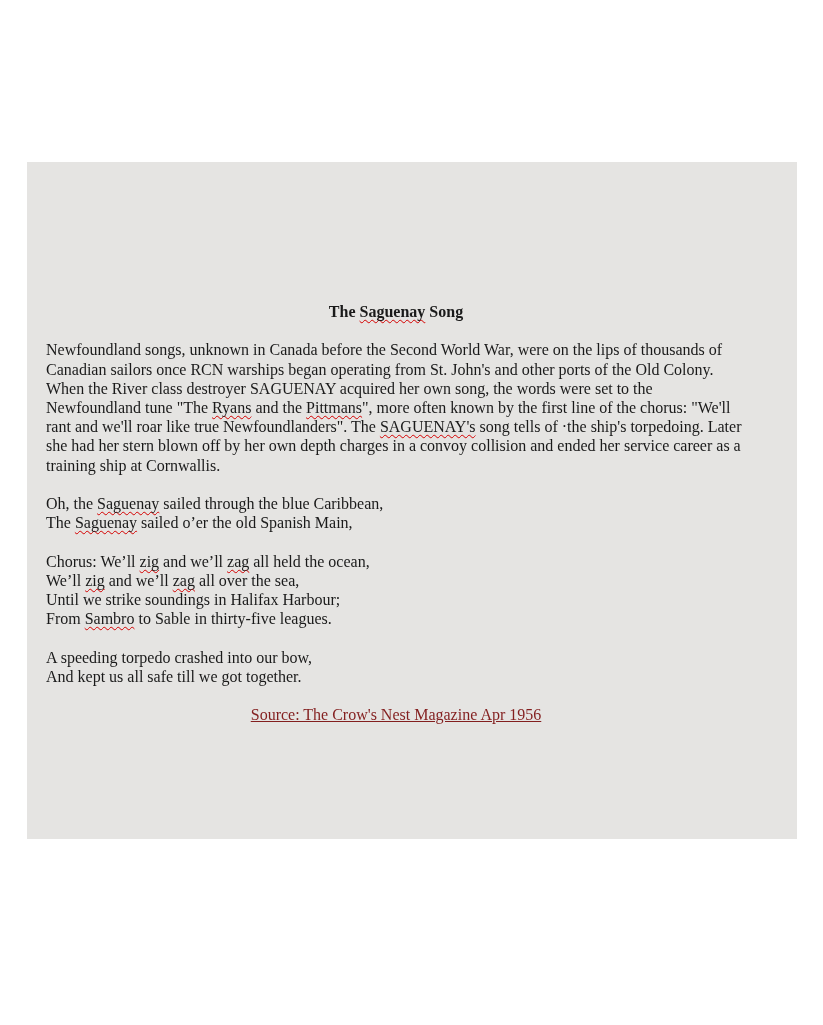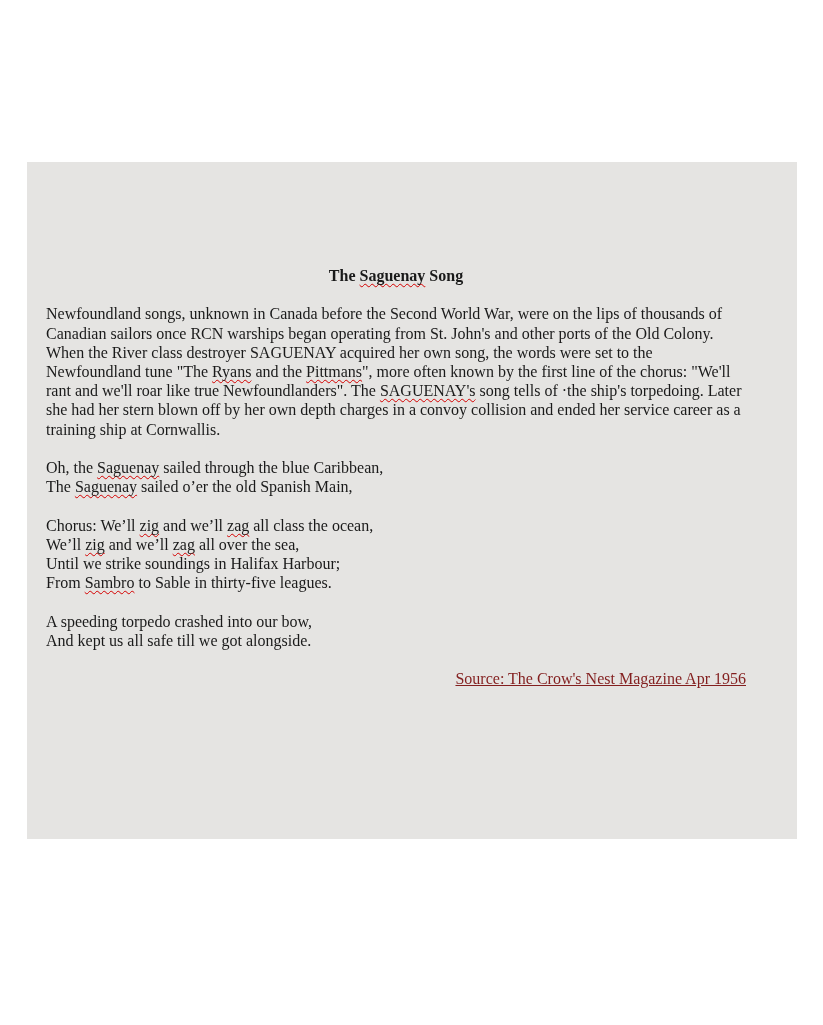--- a/index.html
+++ b/index.html
@@ -15,30 +15,31 @@
     width: 770px; height: 677px;
     background: var(--panel-bg, #e5e4e2);
     box-sizing: border-box;
     padding: 104px 51px 0 19px;
     color: var(--text, #1a1a1a);
   }
   .content {
     width: 700px;
     font-size: 16px;
     line-height: 19.2px;
+    margin-top: 36px;
   }
   .title {
     font-weight: bold;
     text-align: center;
     margin: 0 0 19.2px 0;
   }
   .intro { margin: 0 0 19.2px 0; }
   .stanza { text-align: left; margin: 0 0 19.2px 0; }
   .chorus { text-align: center; margin: 0 0 19.2px 0; }
-  .source-row { text-align: right; }
+  .source-row { text-align: center; }
   .source-row a {
     color: var(--link, #831f1f);
     text-decoration: underline;
     cursor: pointer;
   }
   .sp {
     text-decoration-line: underline;
     text-decoration-style: wavy;
     text-decoration-color: var(--squiggle, #d40000);
     text-decoration-thickness: 1px;
@@ -52,27 +53,27 @@
 <div class="panel">
   <div class="content">
     <div class="title"><span>The </span><span class="sp">Saguenay</span><span> Song</span></div>
     <p class="intro"><span>Newfoundland songs, unknown in Canada before the Second World War, were on the lips of thousands of Canadian sailors once RCN warships began operating from St. John's and other ports of the Old Colony. When the River class destroyer SAGUENAY acquired her own song, the words were set to the Newfoundland tune "The </span><span class="sp">Ryans</span><span> and the </span><span class="sp">Pittmans</span><span>", more often known by the first line of the chorus: "We'll rant and we'll roar like true Newfoundlanders". The </span><span class="sp">SAGUENAY's</span><span> song tells of ·the ship's torpedoing. Later she had her stern blown off by her own depth charges in a convoy collision and ended her service career as a training ship at Cornwallis.</span></p>
     <div id="verses">
         <div class="stanza">
           <div><span>Oh, the </span><span class="sp">Saguenay</span><span> sailed through the blue Caribbean,</span></div>
           <div><span>The </span><span class="sp">Saguenay</span><span> sailed o’er the old Spanish Main,</span></div>
         </div>
         <div class="stanza">
-          <div><span>Chorus: We’ll </span><span class="sp">zig</span><span> and we’ll </span><span class="sp">zag</span><span> all class the ocean,</span></div>
+          <div><span>Chorus: We’ll </span><span class="sp">zig</span><span> and we’ll </span><span class="sp">zag</span><span> all held the ocean,</span></div>
           <div><span>We’ll </span><span class="sp">zig</span><span> and we’ll </span><span class="sp">zag</span><span> all over the sea,</span></div>
           <div><span>Until we strike soundings in Halifax Harbour;</span></div>
           <div><span>From </span><span class="sp">Sambro</span><span> to Sable in thirty-five leagues.</span></div>
         </div>
         <div class="stanza">
           <div><span>A speeding torpedo crashed into our bow,</span></div>
-          <div><span>And kept us all safe till we got alongside.</span></div>
+          <div><span>And kept us all safe till we got together.</span></div>
         </div>
       </div>
     <div class="source-row">
       <a>Source: The Crow's Nest Magazine Apr 1956</a>
     </div>
   </div>
 </div>
 
 </body></html>

